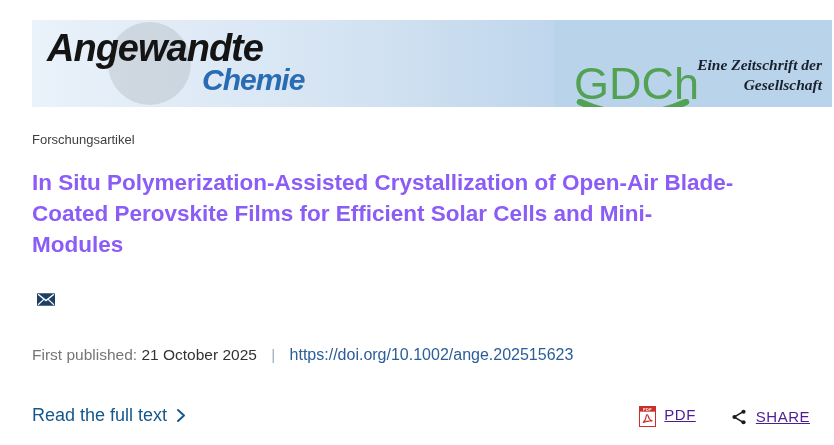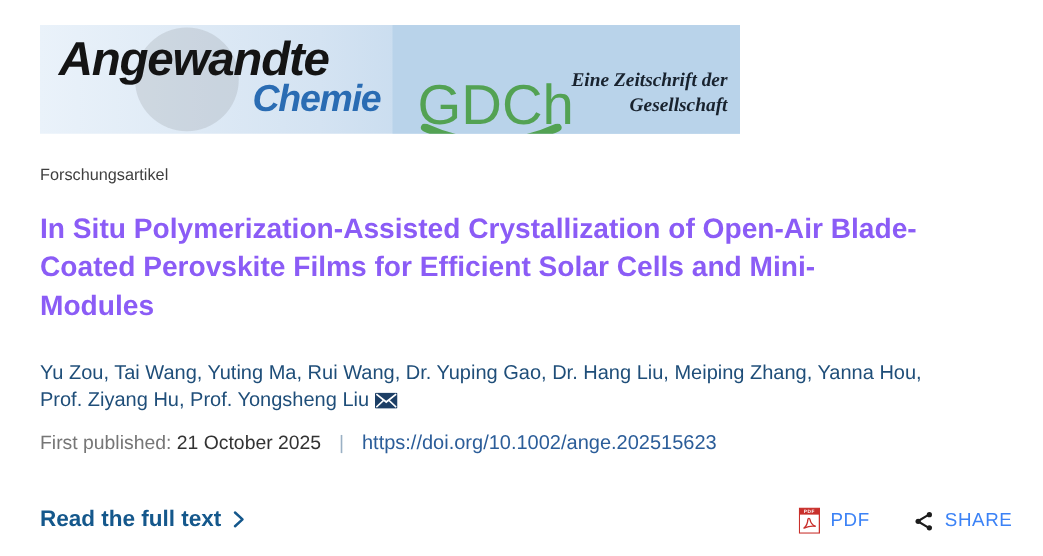--- a/index.html
+++ b/index.html
@@ -2,21 +2,21 @@
 <html><head>
 <meta charset="utf-8">
 <style>
   * { margin:0; padding:0; box-sizing:border-box; }
   html,body { background:#fff; }
   body { font-family:"Liberation Sans", sans-serif; }
   .page { position:relative; width:834px; height:445px; background:#fff; overflow:hidden; }
 
   
   .banner {
-    position:absolute; left:32px; top:20px; width:560px; height:87px;
+    position:absolute; left:32px; top:20px; width:800px; height:87px;
     background:linear-gradient(90deg,#eaf2fa 0%,#d4e3f2 40%,#b6d1ea 75%,#b9d3ea 100%);
     overflow:hidden;
   }
   .logo-circle {
     position:absolute; left:76px; top:2px; width:83px; height:83px;
     border-radius:50%; background:rgba(160,166,172,0.30);
   }
   .angewandte {
     position:absolute; left:15px; top:7px;
     font-size:38px; font-weight:700; font-style:italic;
@@ -62,30 +62,30 @@
     position:absolute; left:32px; top:346px;
     font-size:15.5px; color:#767676;
   }
   .pub-date { color:#333333; }
   .pub-sep { color:#9ab0c4; margin:0 10px; }
   .doi-link { color:#2b5d99; font-weight:400; font-size:16px; text-decoration:none; cursor:pointer; }
 
   
   .read-link {
     position:absolute; left:32px; top:405px;
-    font-size:18px; font-weight:700; color:#15588c; cursor:pointer;
+    font-size:18px; font-weight:400; color:#15588c; cursor:pointer;
     display:flex; align-items:center; gap:9px;
   }
   .toolbar {
     position:absolute; right:24px; top:406px;
     display:flex; align-items:center; gap:34px;
   }
   .tool-item {
-    display:flex; align-items:center; gap:8px; cursor:pointer;
-    font-size:15px; color:#3b82f6; letter-spacing:0.5px;
+    display:flex; align-items:flex-start; gap:8px; cursor:pointer;
+    font-size:15px; color:#4c1d95; letter-spacing:0.5px;text-decoration:underline;
   }
 </style>
 </head>
 <body>
 
 <div class="page">
 
   <div class="banner">
     <div class="logo-circle"></div>
     <div class="angewandte">Angewandte</div>
@@ -102,21 +102,21 @@
         <div>Eine Zeitschrift der</div>
         <div>Gesellschaft</div>
       </div>
     </div>
   </div>
 
   <div class="article-type">Forschungsartikel</div>
 
   <h1 class="title">In Situ Polymerization-Assisted Crystallization of Open-Air Blade-Coated Perovskite Films for Efficient Solar Cells and Mini-Modules</h1>
 
-  <div class="authors"><span>Yu Zou, Tai Wang, Yuting Ma, Rui Wang, Dr. Yuping Gao, Dr. Hang Liu, Meiping Zhang, Yanna Hou, Prof. Ziyang Hu, Prof. Yongsheng Liu</span><span class="envelope"><svg width="18" height="13" viewBox="0 0 20 14">
+  <div class="authors"><span class="envelope"><svg width="18" height="13" viewBox="0 0 20 14">
           <rect x="0" y="0" width="20" height="14" rx="1" fill="#1d3f66"></rect>
           <path d="M1.2,1.2 L10,8.2 L18.8,1.2" fill="none" stroke="#ffffff" stroke-width="1.6"></path>
           <path d="M1.2,12.8 L7.6,6.8 M18.8,12.8 L12.4,6.8" fill="none" stroke="#ffffff" stroke-width="1.3"></path>
         </svg></span></div>
 
   <div class="publine">
     <span>First published:</span>
     <span class="pub-date">21 October 2025</span>
     <span class="pub-sep">|</span>
     <a class="doi-link">https://doi.org/10.1002/ange.202515623</a>

